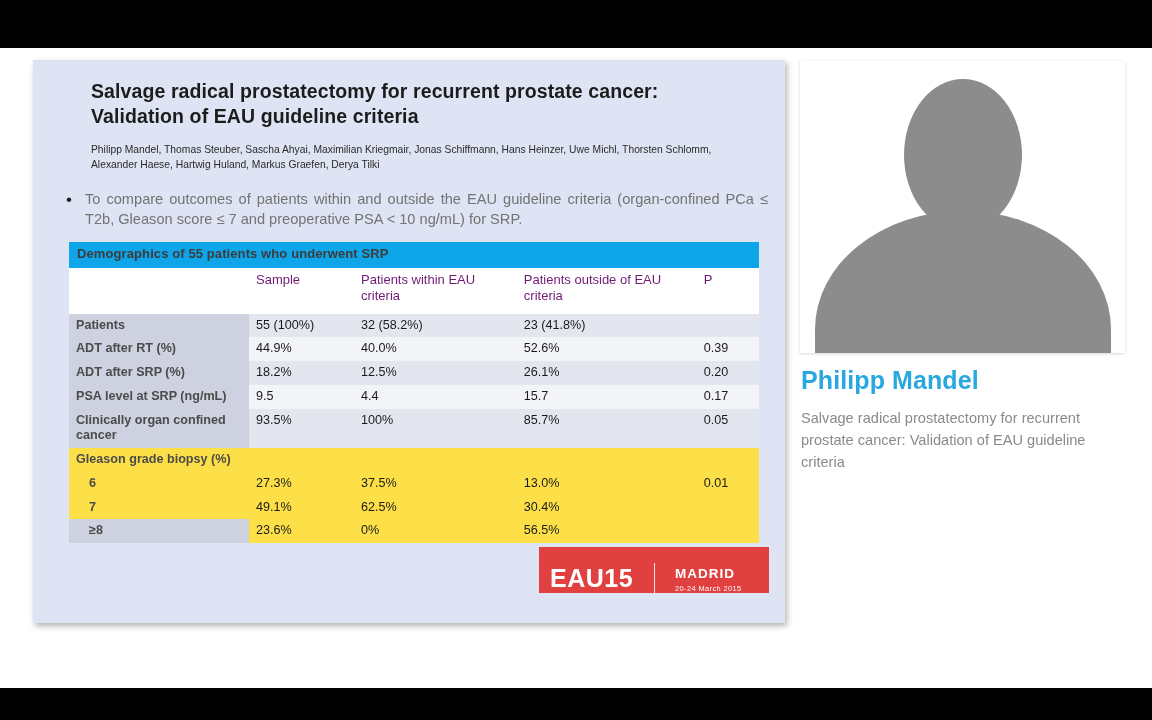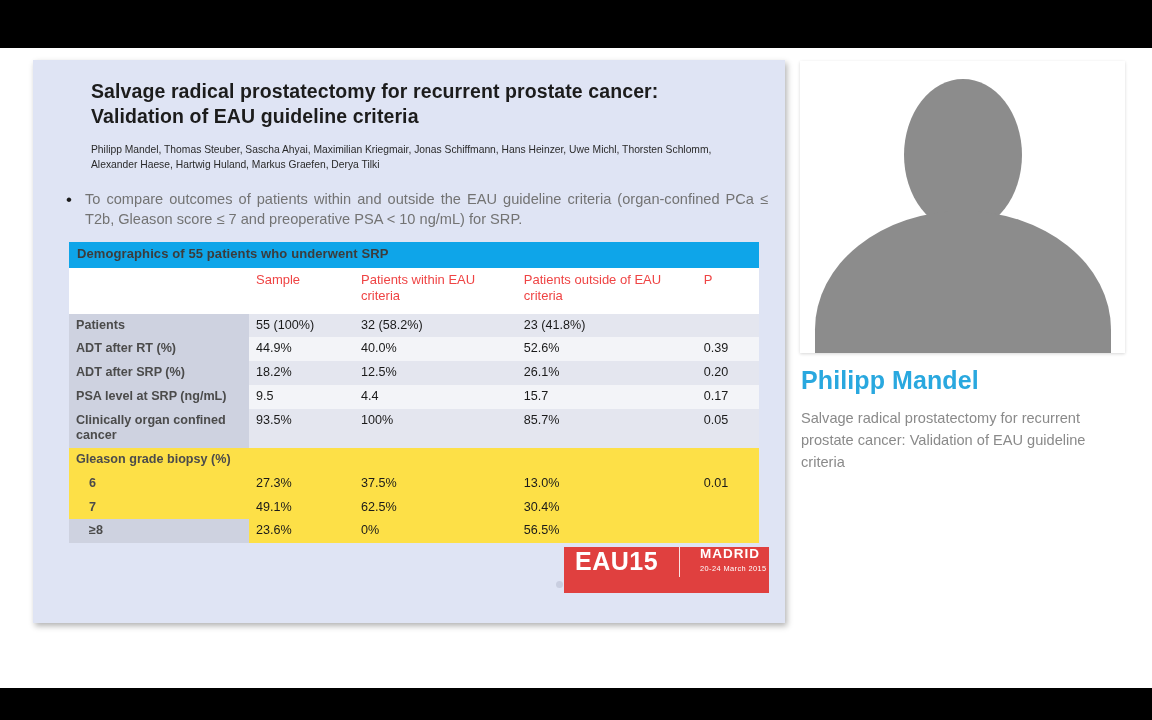--- a/index.html
+++ b/index.html
@@ -109,21 +109,21 @@
     background: #0ea5e9;
     color: #3c3c3c;
     font-weight: bold;
     font-size: 13px;
     padding: 4px 8px 5px 8px !important;
     letter-spacing: 0.1px;
     margin-left: 20px;
   }
   .colhead {
     background: #ffffff;
-    color: #ef4444;
+    color: #701a75;
     font-size: 13px;
     height: 38px;
   }
   .rowhead {
     color: #4b4b4b;
     font-weight: bold;
   }
   .band-a { background: #ced2e0; }
   .band-b { background: #e4e6ef; }
   .band-w { background: #f3f4f8; }
@@ -134,25 +134,25 @@
   .c-outside { width: 168px; }
   .c-p { width: 58px; }
   .sub-indent { padding-left: 20px !important; font-weight: bold; color: #4b4b4b; }
   .tight td { padding-top: 2px; padding-bottom: 2px; }
 
   
   .eau-logo {
     position: absolute;
     right: 16px;
     bottom: 30px;
-    width: 205px;
+    width: 230px;
     height: 46px;
     background: #e0403f;
     display: flex;
-    align-items: flex-start;
+    align-items: flex-end;
     color: #ffffff;
     gap: 12px;
   }
   .eau-main {
     font-size: 25px;
     font-weight: bold;
     letter-spacing: 0.5px;
     padding-left: 11px;
   }
   .eau-divider {

